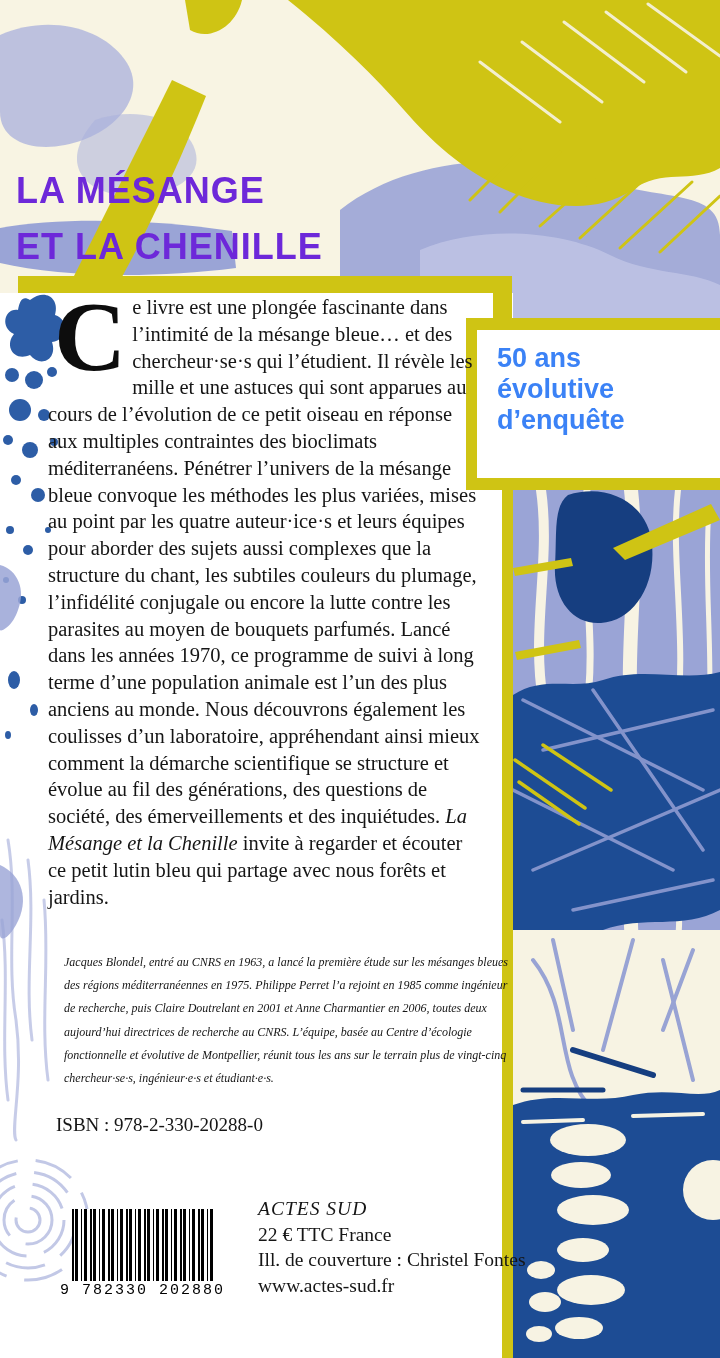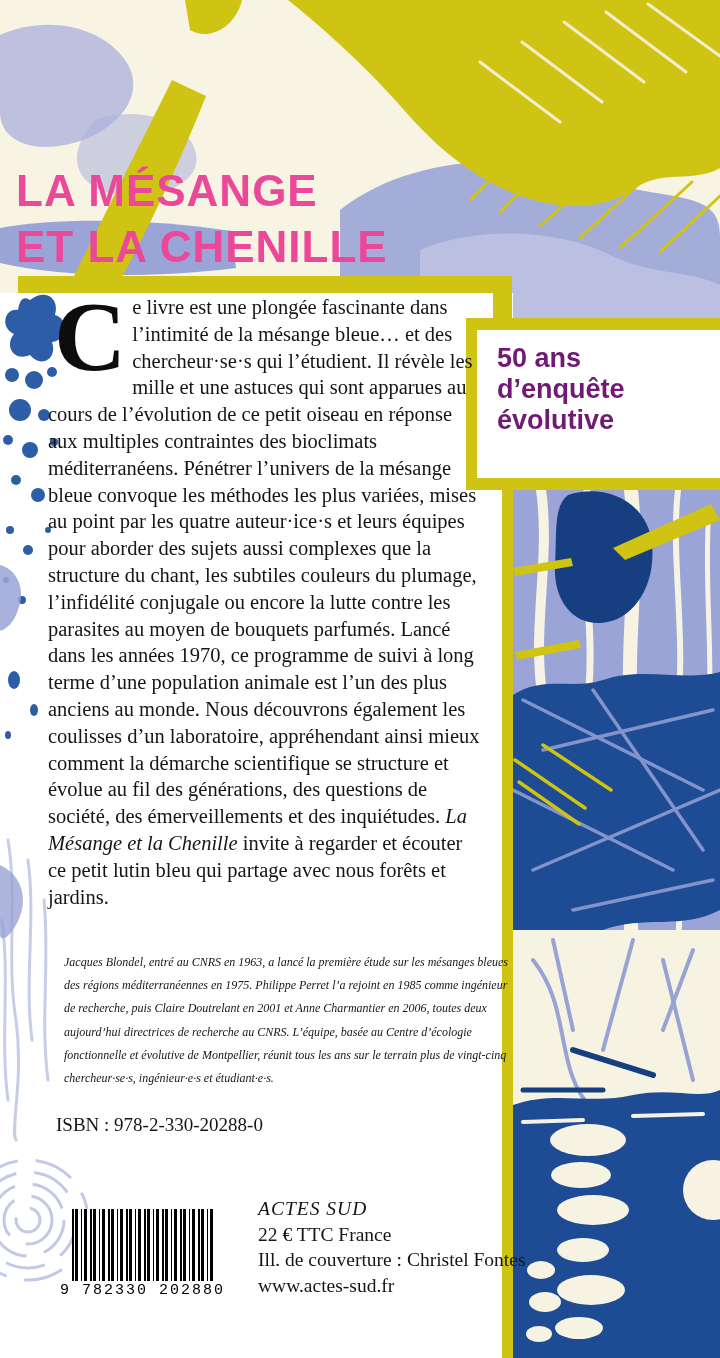--- a/index.html
+++ b/index.html
@@ -12,28 +12,28 @@
   .top-art{left:0;top:0;z-index:1;}
   .white-panel{left:0;top:293px;width:513px;height:1065px;background:#ffffff;z-index:2;}
   .right-art{left:513px;top:490px;z-index:2;}
   .y-stripe{left:18px;top:276px;width:494px;height:17px;background:#cfc414;z-index:3;}
   .y-connector{left:493px;top:276px;width:19px;height:42px;background:#cfc414;z-index:3;}
   .y-vbar{left:502px;top:490px;width:11px;height:868px;background:#cfc414;z-index:3;}
   .left-deco{left:0;top:280px;z-index:4;}
 
   
   .title{left:16px;top:163px;z-index:5;font-family:"Liberation Sans",sans-serif;
-         font-weight:700;font-size:44px;line-height:56px;color:#ec4899;letter-spacing:1px;}
+         font-weight:700;font-size:36px;line-height:56px;color:#6d28d9;letter-spacing:1px;}
 
   
   .badge{left:466px;top:318px;width:254px;height:172px;box-sizing:border-box;background:#ffffff;
          border-left:11px solid #cfc414;border-top:12px solid #cfc414;border-bottom:12px solid #cfc414;
          z-index:4;}
   .badge-text{padding:13px 0 0 20px;font-family:"Liberation Sans",sans-serif;font-weight:700;
-         font-size:27px;line-height:31px;color:#701a75;}
+         font-size:27px;line-height:31px;color:#3b82f6;}
 
   
   .blurb{left:48px;top:294px;width:436px;z-index:5;font-size:20.5px;line-height:26.8px;text-align:left;}
   .dropcap{float:left;font-weight:700;font-size:100px;line-height:74px;height:80px;
            margin:6px 6px 0 6px;color:#0d0d0d;}
   .ital{font-style:italic;}
 
   
   .bio{left:64px;top:951px;width:446px;z-index:5;font-style:italic;font-size:12px;line-height:23.2px;}
 
@@ -203,22 +203,22 @@
   </svg>
 
   <div class="abs title">
     <div>LA MÉSANGE</div>
     <div>ET LA CHENILLE</div>
   </div>
 
   <div class="abs badge">
     <div class="badge-text">
       <div>50 ans</div>
+      <div>évolutive</div>
       <div>d’enquête</div>
-      <div>évolutive</div>
     </div>
   </div>
 
   <div class="abs blurb">
     <span class="dropcap">C</span><span>e livre est une plongée fascinante dans l’intimité de la mésange bleue… et des chercheur·se·s qui l’étudient. Il révèle les mille et une astuces qui sont apparues au cours de l’évolution de ce petit oiseau en réponse aux multiples contraintes des bioclimats méditerranéens. Pénétrer l’univers de la mésange bleue convoque les méthodes les plus variées, mises au point par les quatre auteur·ice·s et leurs équipes pour aborder des sujets aussi complexes que la structure du chant, les subtiles couleurs du plumage, l’infidélité conjugale ou encore la lutte contre les parasites au moyen de bouquets parfumés. Lancé dans les années 1970, ce programme de suivi à long terme d’une population animale est l’un des plus anciens au monde. Nous découvrons également les coulisses d’un laboratoire, appréhendant ainsi mieux comment la démarche scientifique se structure et évolue au fil des générations, des questions de société, des émerveillements et des inquiétudes. </span><span class="ital">La Mésange et la Chenille</span><span> invite à regarder et écouter ce petit lutin bleu qui partage avec nous forêts et jardins.</span>
   </div>
 
   <div class="abs bio">Jacques Blondel, entré au CNRS en 1963, a lancé la première étude sur les mésanges bleues des régions méditerranéennes en 1975. Philippe Perret l’a rejoint en 1985 comme ingénieur de recherche, puis Claire Doutrelant en 2001 et Anne Charmantier en 2006, toutes deux aujourd’hui directrices de recherche au CNRS. L’équipe, basée au Centre d’écologie fonctionnelle et évolutive de Montpellier, réunit tous les ans sur le terrain plus de vingt-cinq chercheur·se·s, ingénieur·e·s et étudiant·e·s.</div>
 
   <div class="abs isbn">ISBN : 978-2-330-20288-0</div>

